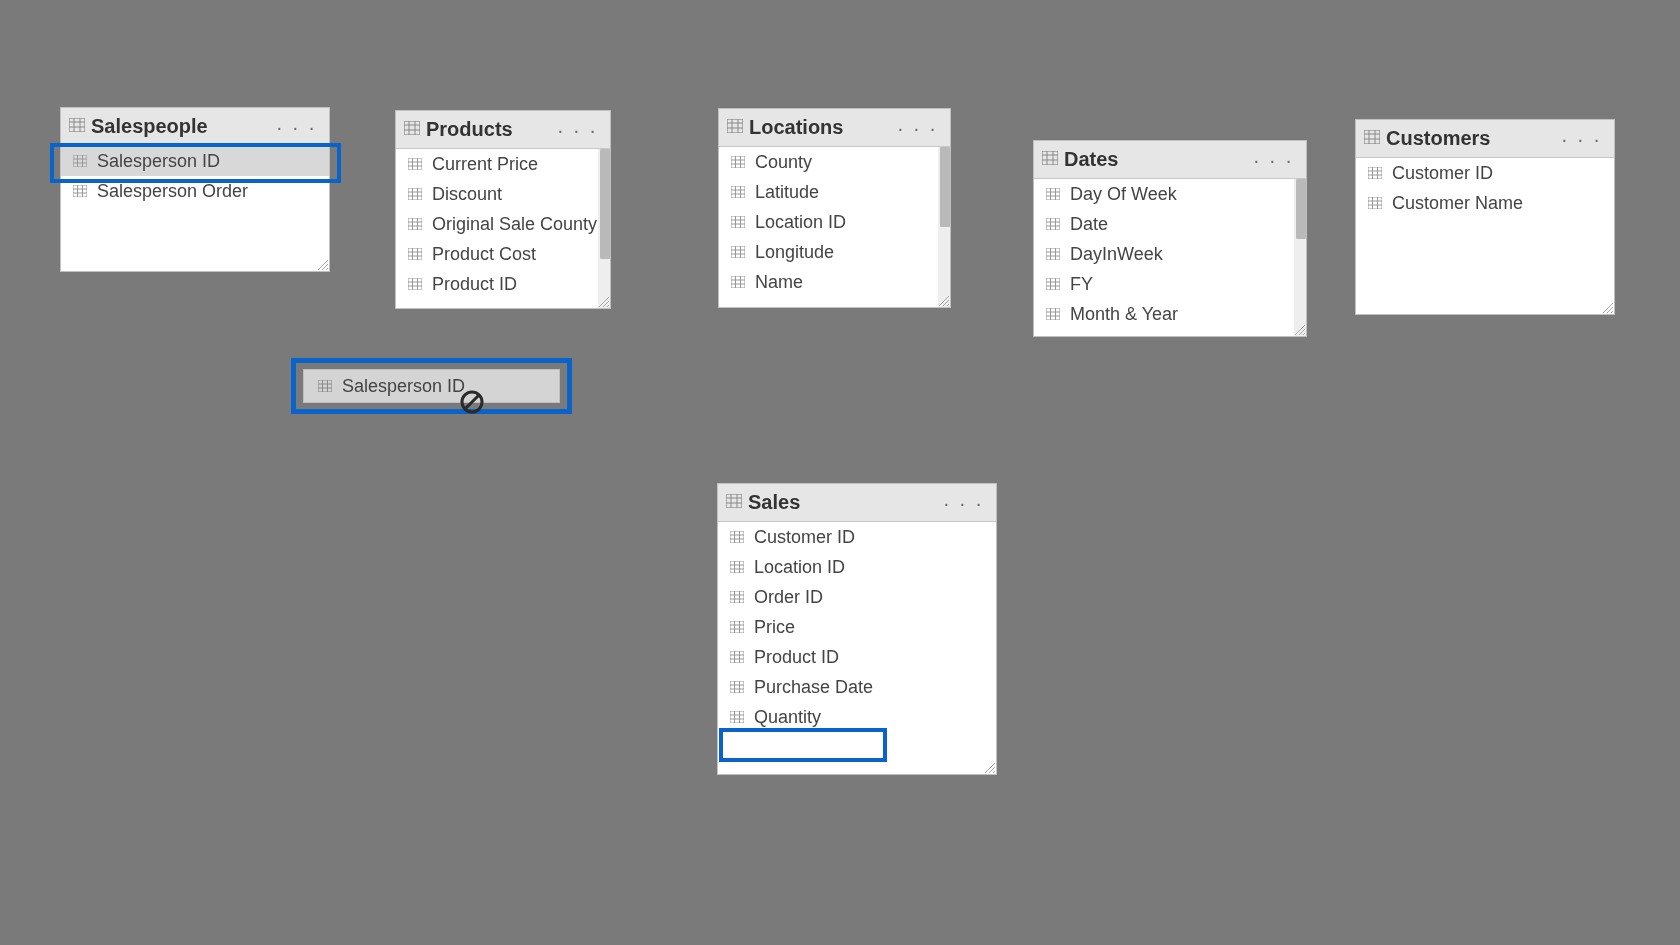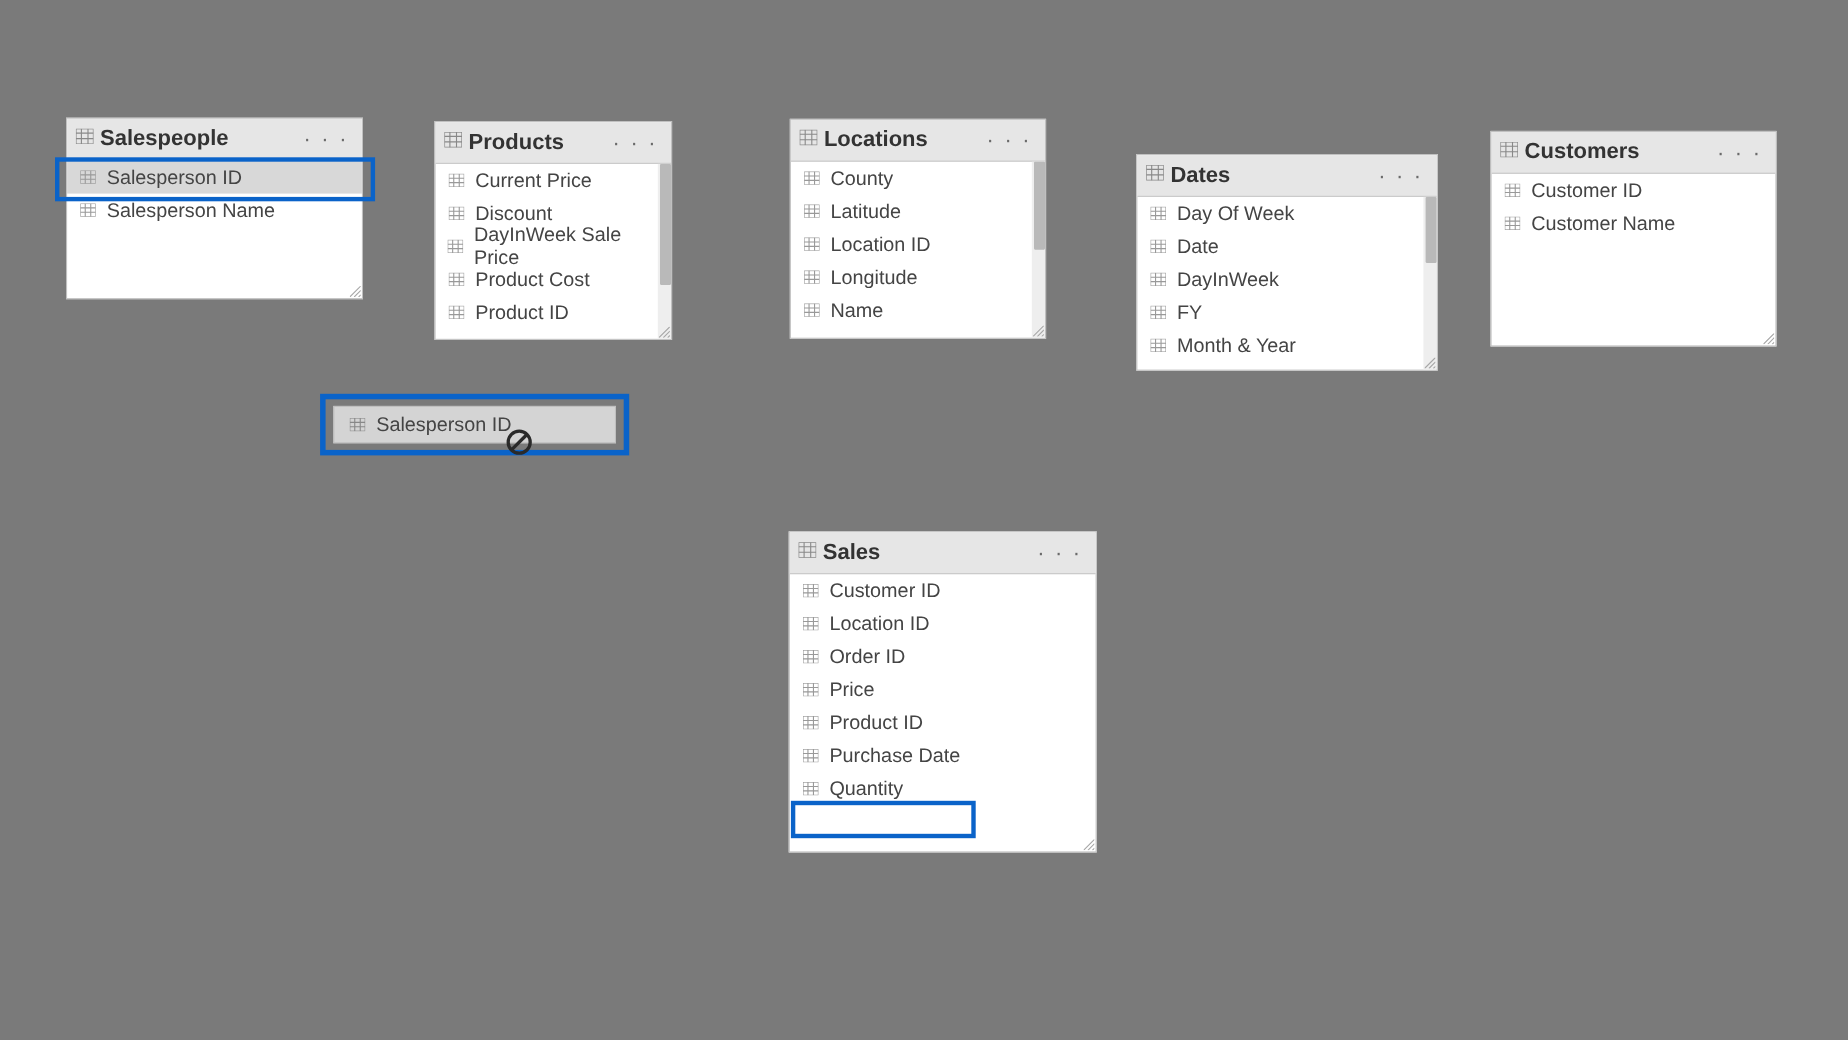--- a/index.html
+++ b/index.html
@@ -150,21 +150,21 @@
   <div class="field-row">
     <span class="icon-wrap">
       <svg width="14" height="12" viewBox="0 0 14 12">
         <rect x="0" y="0" width="14" height="12" fill="none" stroke="#999" stroke-width="1"></rect>
         <line x1="0" y1="4" x2="14" y2="4" stroke="#999"></line>
         <line x1="0" y1="8" x2="14" y2="8" stroke="#999"></line>
         <line x1="4.5" y1="0" x2="4.5" y2="12" stroke="#999"></line>
         <line x1="9.5" y1="0" x2="9.5" y2="12" stroke="#999"></line>
       </svg>
     </span>
-    <span class="label">Salesperson Name</span>
+    <span class="label">Salesperson Order</span>
   </div>
   <div class="resize-handle">
     <svg width="10" height="10">
         <path d="M10 0 L0 10 M10 4 L4 10 M10 8 L8 10" stroke="#a8a8a8" stroke-width="1"></path>
       </svg>
   </div>
 </div>
 <div id="salespeople-highlight" style="left:50px; top:143px; width:291px; height:40px;"></div>
 
 <div class="table-card" style="left:395px; top:110px; width:216px; height:199px;">
@@ -208,21 +208,21 @@
   <div class="field-row">
     <span class="icon-wrap">
         <svg width="14" height="12">
           <rect x="0" y="0" width="14" height="12" fill="none" stroke="#999"></rect>
           <line x1="0" y1="4" x2="14" y2="4" stroke="#999"></line>
           <line x1="0" y1="8" x2="14" y2="8" stroke="#999"></line>
           <line x1="4.5" y1="0" x2="4.5" y2="12" stroke="#999"></line>
           <line x1="9.5" y1="0" x2="9.5" y2="12" stroke="#999"></line>
         </svg>
       </span>
-    <span class="label">DayInWeek Sale Price</span>
+    <span class="label">Original Sale County</span>
   </div>
   <div class="field-row">
     <span class="icon-wrap">
         <svg width="14" height="12">
           <rect x="0" y="0" width="14" height="12" fill="none" stroke="#999"></rect>
           <line x1="0" y1="4" x2="14" y2="4" stroke="#999"></line>
           <line x1="0" y1="8" x2="14" y2="8" stroke="#999"></line>
           <line x1="4.5" y1="0" x2="4.5" y2="12" stroke="#999"></line>
           <line x1="9.5" y1="0" x2="9.5" y2="12" stroke="#999"></line>
         </svg>

